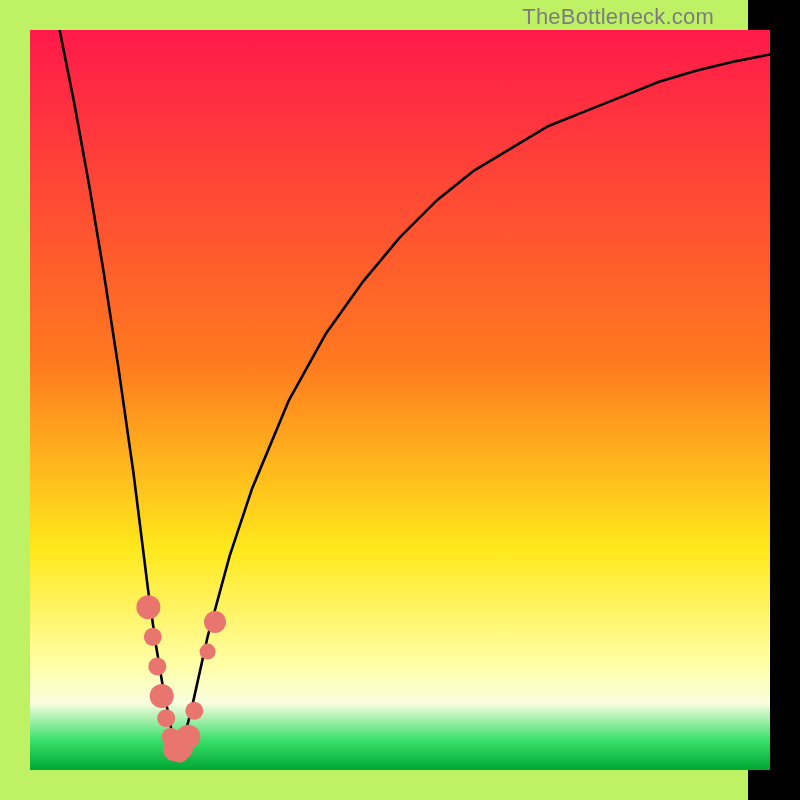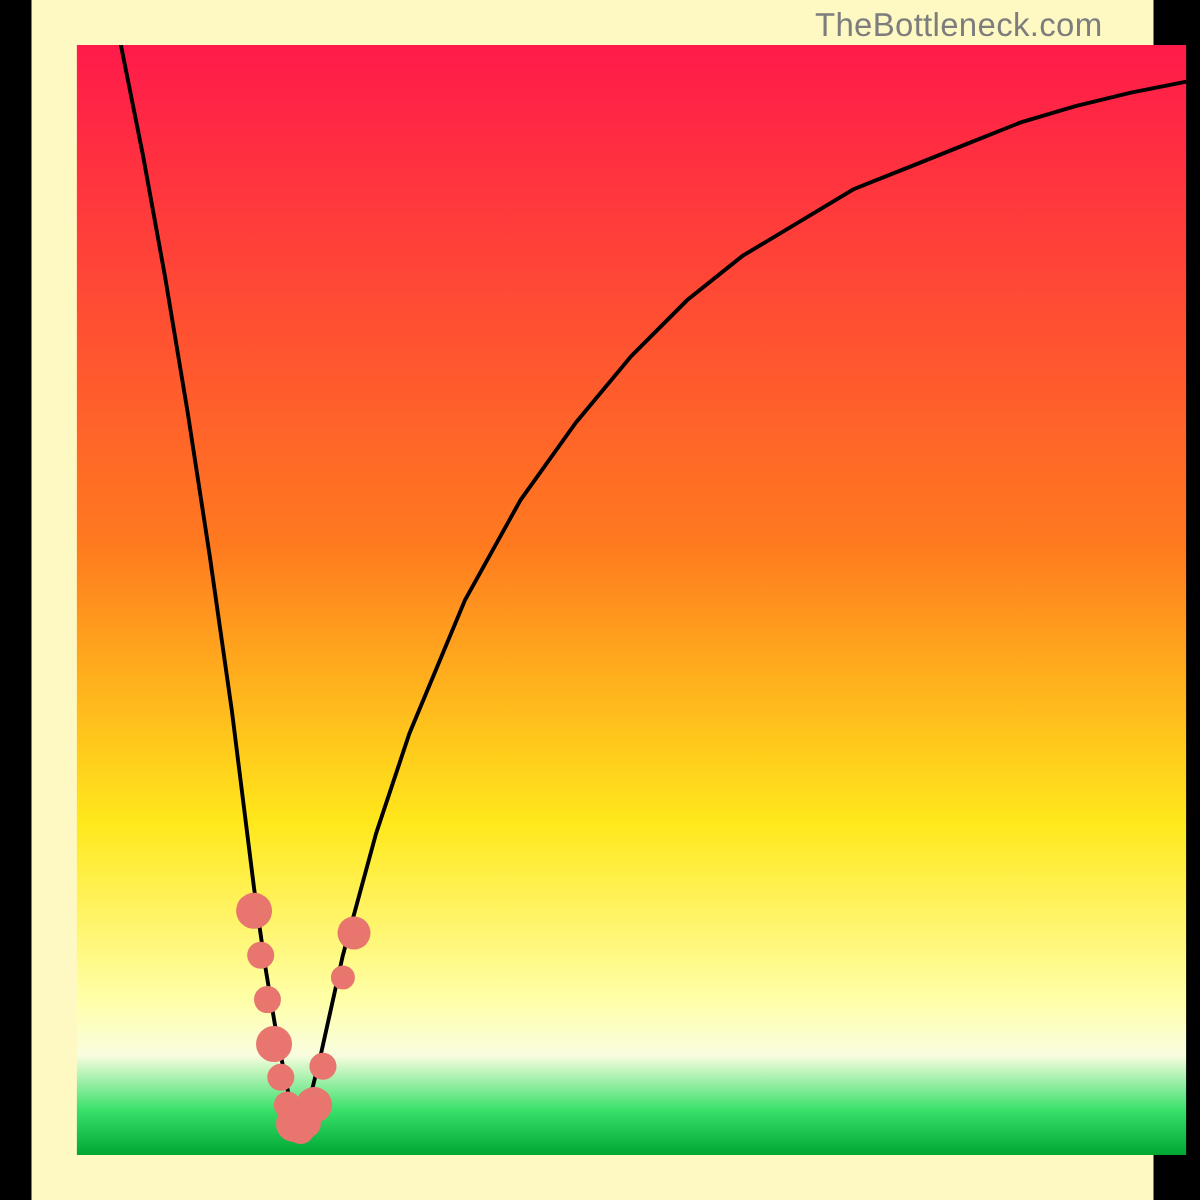--- a/index.html
+++ b/index.html
@@ -9,22 +9,21 @@
     height: 800px;
     overflow: hidden;
     background: #000;
     font-family: Arial, Helvetica, sans-serif;
   }
   .frame {
     position: absolute;
     left: 0; top: 0;
     width: 748px;
     height: 800px;
-    background: #fef9c3;
-    margin-left: 21px;
+    background: #bef264;
   }
   .plot {
     position: absolute;
     left: 30px;
     top: 30px;
     width: 740px;
     height: 740px;
     overflow: hidden;
   }
   .grad {

